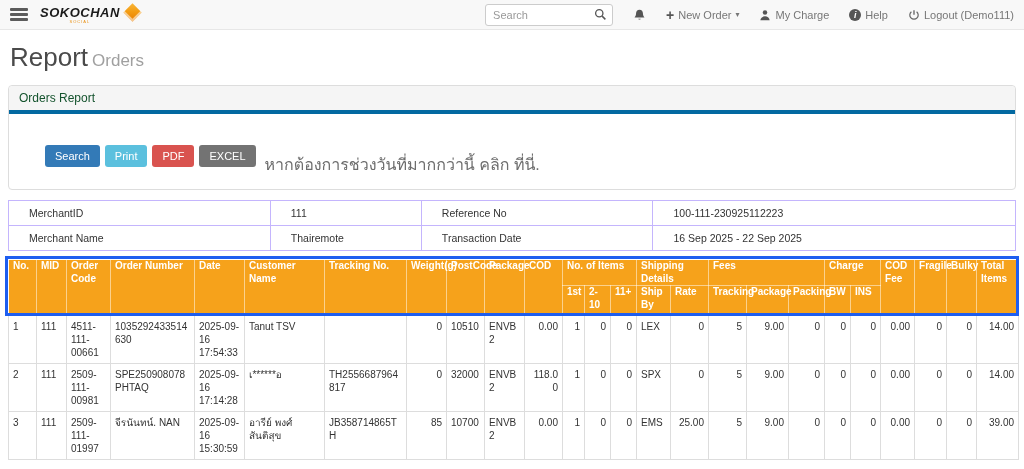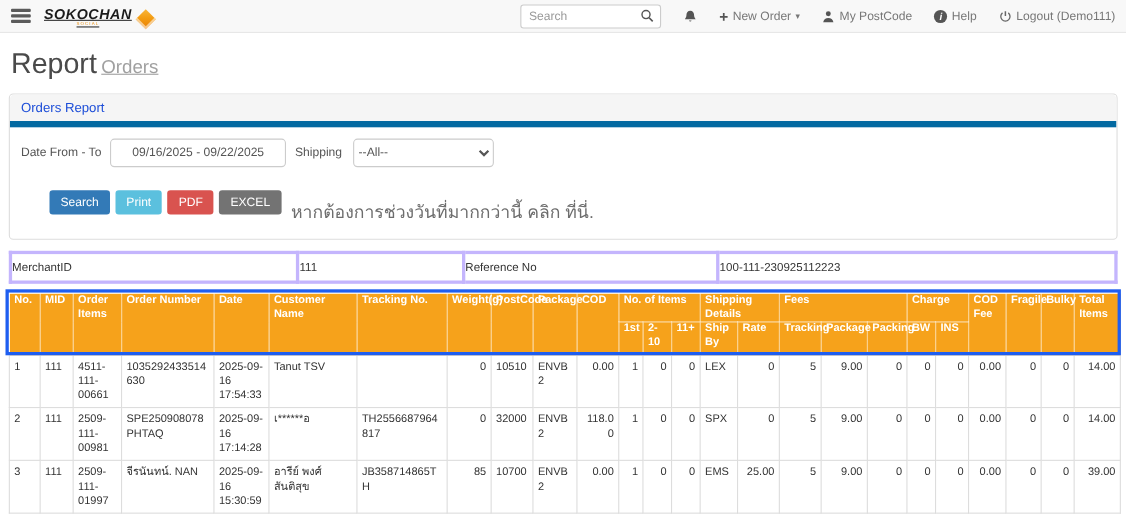--- a/index.html
+++ b/index.html
@@ -5,21 +5,21 @@
   * { margin:0; padding:0; box-sizing:border-box; }
   html,body { width:1024px; height:469px; overflow:hidden; background:#fff;
     font-family:"Liberation Sans","DejaVu Sans",sans-serif; color:#333; }
 
   
   .navbar { height:30px; background:#f8f8f8; border-bottom:1px solid #e7e7e7;
     display:flex; align-items:center; justify-content:space-between; padding:0 10px; }
   .nav-left { display:flex; align-items:center; gap:12px; }
   .hamburger { width:18px; height:13px; display:flex; flex-direction:column; justify-content:space-between; cursor:pointer; }
   .hamburger div { height:3px; background:#5b5b5b; border-radius:1px; }
-  .brand { display:flex; align-items:flex-end; gap:4px;text-decoration:underline; }
+  .brand { display:flex; align-items:flex-start; gap:4px; }
   .brand-txt { display:flex; flex-direction:column; align-items:center; line-height:1; }
   .brand-name { font-weight:bold; font-size:13px; letter-spacing:.5px; color:#1a1a1a; font-style:italic; }
   .brand-sub { font-size:4px; color:#e98f0f; letter-spacing:1px; margin-top:1px; }
   .diamond { width:13px; height:13px; transform:rotate(45deg); margin-left:2px;
     background:linear-gradient(135deg,#f9b63a 0%,#f39c12 45%,#e97d00 100%);
     box-shadow:inset -2px -2px 0 rgba(255,255,255,.55); }
   .nav-right { display:flex; align-items:center; gap:20px; }
   .nav-search { position:relative; }
   .nav-search input { width:128px; height:22px; border:1px solid #ccc; border-radius:3px;
     font-size:11px; padding:0 24px 0 7px; color:#555; outline:none; }
@@ -28,43 +28,43 @@
   .nav-item { display:flex; align-items:center; gap:4px; font-size:11px; color:#777; cursor:pointer; white-space:nowrap; }
   .plus { font-weight:bold; font-size:14px; color:#555; line-height:1; }
   .caret { font-size:8px; color:#777; }
   .info-circle { width:12px; height:12px; border-radius:50%; background:#555; color:#fff;
     font-size:9px; font-weight:bold; display:inline-flex; align-items:center; justify-content:center; font-style:italic; }
   svg.icn { display:block; }
 
   
   .content { padding:6px 8px 0 8px; }
   .page-title { font-size:26px; color:#4a4a4a; margin:6px 0 12px 2px; font-weight:normal; }
-  .page-title .sub { font-size:17px; color:#a0a0a0; margin-left:4px;text-decoration:underline; }
+  .page-title .sub { font-size:17px; color:#a0a0a0; margin-left:4px; }
 
   
   .panel { border:1px solid #ddd; border-radius:4px; margin-bottom:10px; }
-  .panel-heading { background:#f5f5f5; border-bottom:6px solid #0369a1; border-radius:4px 4px 0 0;
-    padding:5px 10px; font-size:12px; color:#1d4ed8; }
+  .panel-heading { background:#f5f5f5; border-bottom:4px solid #0369a1; border-radius:4px 4px 0 0;
+    padding:5px 10px; font-size:12px; color:#14532d; }
   .panel-body { padding:10px; }
   .form-row { display:flex; align-items:center; gap:8px; font-size:11px; color:#555; }
   .form-row input.date { width:160px; height:26px; border:1px solid #ccc; border-radius:4px;
     text-align:center; font-size:11px; color:#555; outline:none; }
   .form-row select { width:128px; height:26px; border:1px solid #ccc; border-radius:4px;
     font-size:11px; color:#555; background:#fff; margin-left:2px; }
   .btn-row { display:flex; align-items:center; gap:5px; margin:10px 0 2px 26px; }
   .btn { border:none; border-radius:3px; color:#fff; font-size:11px; padding:5px 10px; cursor:pointer; }
   .btn-search { background:#337ab7; }
   .btn-print  { background:#5bc0de; }
   .btn-pdf    { background:#d9534f;padding-left:10px; }
   .btn-excel  { background:#737373; }
   .hint { font-size:16px; color:#6d6d6d; margin-left:4px;margin-top:18px; }
 
   
   table.info-table { width:100%; border-collapse:collapse; font-size:10.5px; color:#333; margin-bottom:8px; }
-  table.info-table td { border:3px solid #c4b5fd; padding:6px 0; }
+  table.info-table td { border:1px solid #c4b5fd; padding:6px 20px; }
   .info-c1 { width:26%; } .info-c2 { width:15%; } .info-c3 { width:23%; } .info-c4 { width:36%; }
 
   
   .table-wrap { position:relative; }
   .header-highlight { position:absolute; left:-3px; right:-3px; top:-3px; height:60px;
     border:3px solid #1e5ef0; pointer-events:none; z-index:5; }
   table.data-table { width:100%; border-collapse:collapse; table-layout:fixed; font-size:10px; }
   table.data-table thead th { background:#f6a21b; color:#fff; font-weight:bold; text-align:left;
     vertical-align:top; padding:0 4px; border:1px solid rgba(255,255,255,.5); line-height:1.25; }
   table.data-table thead tr.sub th { height:30px; }
@@ -110,21 +110,21 @@
     <div class="nav-item">
       <span class="plus">+</span>
       <span>New Order</span>
       <span class="caret">▾</span>
     </div>
     <div class="nav-item">
       <svg class="icn" width="12" height="12" viewBox="0 0 16 16">
           <circle cx="8" cy="4.6" r="3" fill="#555"></circle>
           <path d="M1.8 15c.5-3.4 3.1-5.2 6.2-5.2s5.7 1.8 6.2 5.2z" fill="#555"></path>
         </svg>
-      <span>My PostCode</span>
+      <span>My Charge</span>
     </div>
     <div class="nav-item">
       <span class="info-circle">i</span>
       <span>Help</span>
     </div>
     <div class="nav-item">
       <svg class="icn" width="12" height="12" viewBox="0 0 16 16">
           <path d="M8 1.5v6" stroke="#666" stroke-width="1.8" fill="none"></path>
           <path d="M4.5 3.6a5.6 5.6 0 1 0 7 0" stroke="#666" stroke-width="1.6" fill="none"></path>
         </svg>
@@ -134,45 +134,43 @@
 </div>
 
 <div class="content">
   <div class="page-title">
     <span>Report</span><span class="sub">Orders</span>
   </div>
 
   <div class="panel">
     <div class="panel-heading">Orders Report</div>
     <div class="panel-body">
-      <div class="form-row">
-        <span>Date From - To</span>
-        <input class="date" type="text" value="09/16/2025 - 09/22/2025" style="">
-        <span>Shipping</span>
-        <select>
-          <option>--All--</option>
-        </select>
-      </div>
       <div class="btn-row">
         <button class="btn btn-search">Search</button>
         <button class="btn btn-print">Print</button>
         <button class="btn btn-pdf">PDF</button>
         <button class="btn btn-excel">EXCEL</button>
         <span class="hint">หากต้องการช่วงวันที่มากกว่านี้ คลิก ที่นี่.</span>
       </div>
     </div>
   </div>
 
   <table class="info-table">
     <tbody>
         <tr>
       <td class="info-c1">MerchantID</td>
       <td class="info-c2">111</td>
       <td class="info-c3">Reference No</td>
       <td class="info-c4">100-111-230925112223</td>
+    </tr>
+    <tr>
+      <td>Merchant Name</td>
+      <td>Thairemote</td>
+      <td>Transaction Date</td>
+      <td>16 Sep 2025 - 22 Sep 2025</td>
     </tr>
   </tbody>
     </table>
 
   <div class="table-wrap">
     <div class="header-highlight"></div>
     <table class="data-table">
       <colgroup>
         <col style="width:28px">
           <col style="width:30px">
@@ -197,21 +195,21 @@
         <col style="width:30px">
           <col style="width:34px">
           <col style="width:32px">
           <col style="width:30px">
         <col style="width:42px">
       </colgroup>
       <thead>
         <tr>
           <th rowspan="2">No.</th>
           <th rowspan="2">MID</th>
-          <th rowspan="2">Order Items</th>
+          <th rowspan="2">Order Code</th>
           <th rowspan="2">Order Number</th>
           <th rowspan="2">Date</th>
           <th rowspan="2">Customer Name</th>
           <th rowspan="2">Tracking No.</th>
           <th rowspan="2">Weight(g)</th>
           <th rowspan="2">PostCode</th>
           <th rowspan="2">Package</th>
           <th rowspan="2">COD</th>
           <th colspan="3">No. of Items</th>
           <th colspan="2">Shipping Details</th>

